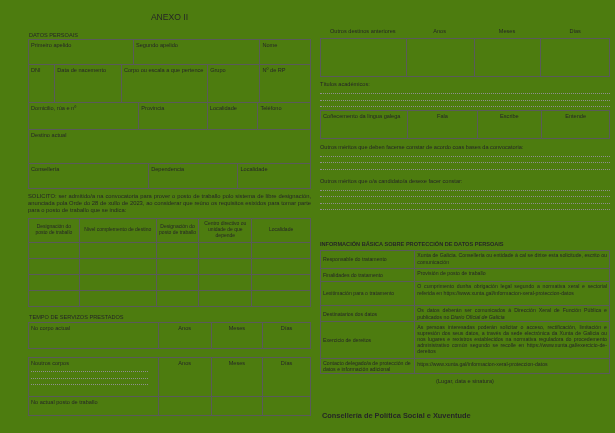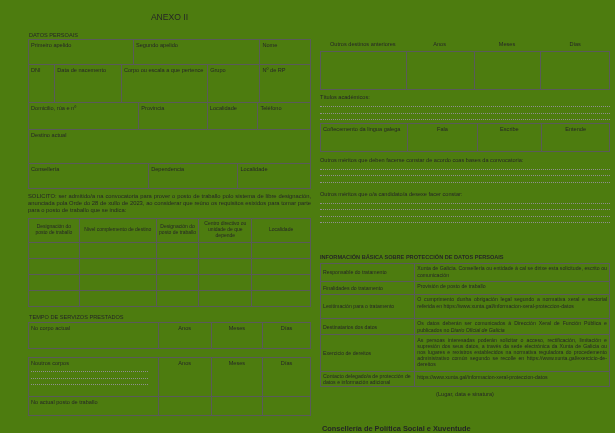--- a/index.html
+++ b/index.html
@@ -1,20 +1,20 @@
 <!DOCTYPE html>
 <html><head>
 <meta charset="utf-8">
 <style>
   *{box-sizing:border-box;margin:0;padding:0}
   html,body{width:615px;height:433px;background:#fff}
   body{font-family:"Liberation Sans",sans-serif;color:#262626}
   .page{position:relative;width:615px;height:433px;background:#4d7c0f;overflow:hidden}
   .col-left{position:absolute;left:28px;top:10px;width:283px}
-  .col-right{position:absolute;left:320px;top:38px;width:290px}
+  .col-right{position:absolute;left:320px;top:25px;width:290px}
   .title{text-align:center;font-size:8.6px;line-height:10.5px;margin-top:2px}
   .bold{font-weight:bold}
   .sec-heading{font-size:5.6px;line-height:7px;margin-left:1px}
   .tbl{border:1px solid #5a5a5a;width:100%}
   .trow{display:flex;border-top:1px solid #5a5a5a;align-items:stretch}
   .trow:first-child{border-top:none}
   .cell{border-left:1px solid #5a5a5a;padding:2px 2px 0 2px;font-size:5.6px;line-height:6.4px;overflow:hidden}
   .cell:first-child{border-left:none}
   .cell.hc{display:flex;align-items:center;justify-content:center;text-align:center;font-size:5px;line-height:5.8px;padding:1px}
   .cell.tc{text-align:center}

